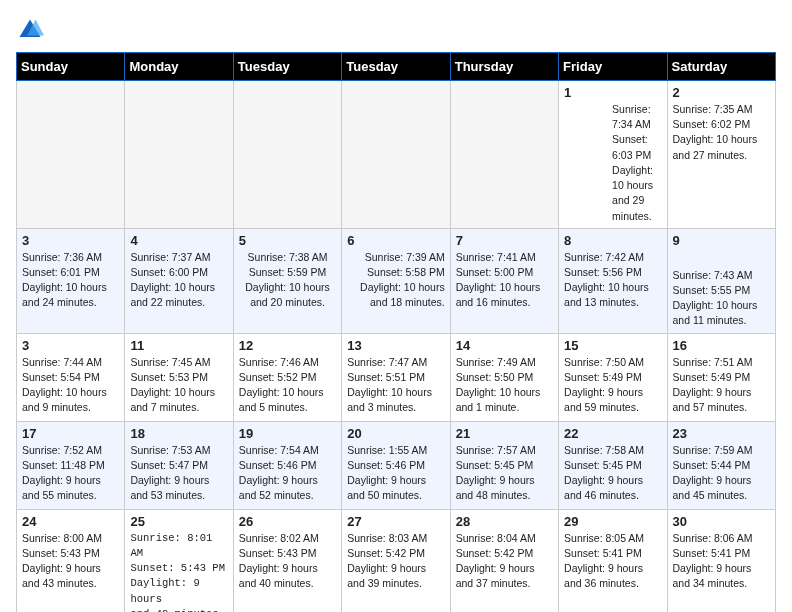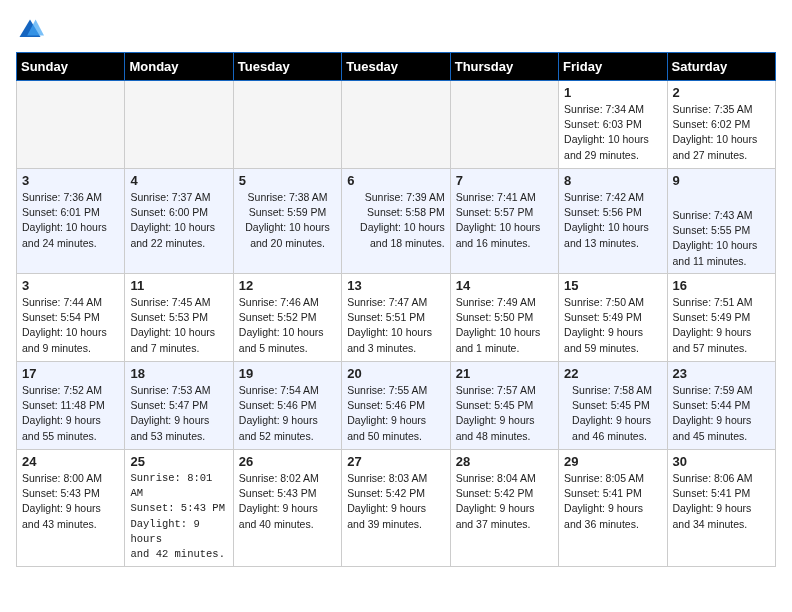--- a/index.html
+++ b/index.html
@@ -120,21 +120,21 @@
   </thead>
   <tbody id="calendar-body">
       <tr>
         <td class="empty"></td>
         <td class="empty"></td>
         <td class="empty"></td>
         <td class="empty"></td>
         <td class="empty"></td>
         <td>
           <span class="day-num">1</span>
-          <div class="day-info" style="white-space: pre-line;">Sunrise: 7:34 AM
+          <div class="day-info" style="white-space: pre-line; margin-left: 48px;">Sunrise: 7:34 AM
 Sunset: 6:03 PM
 Daylight: 10 hours
 and 29 minutes.</div>
         </td>
         <td>
           <span class="day-num">2</span>
           <div class="day-info" style="white-space: pre-line;">Sunrise: 7:35 AM
 Sunset: 6:02 PM
 Daylight: 10 hours
 and 27 minutes.</div>
@@ -165,21 +165,21 @@
         <td class="alt-row">
           <span class="day-num">6</span>
           <div class="day-info" style="white-space: pre-line; text-align: right;">Sunrise: 7:39 AM
 Sunset: 5:58 PM
 Daylight: 10 hours
 and 18 minutes.</div>
         </td>
         <td class="alt-row">
           <span class="day-num">7</span>
           <div class="day-info" style="white-space: pre-line;">Sunrise: 7:41 AM
-Sunset: 5:57 PM
+Sunset: 5:00 PM
 Daylight: 10 hours
 and 16 minutes.</div>
         </td>
         <td class="alt-row">
           <span class="day-num">8</span>
           <div class="day-info" style="white-space: pre-line;">Sunrise: 7:42 AM
 Sunset: 5:56 PM
 Daylight: 10 hours
 and 13 minutes.</div>
         </td>
@@ -259,35 +259,35 @@
         </td>
         <td class="alt-row">
           <span class="day-num">19</span>
           <div class="day-info" style="white-space: pre-line;">Sunrise: 7:54 AM
 Sunset: 5:46 PM
 Daylight: 9 hours
 and 52 minutes.</div>
         </td>
         <td class="alt-row">
           <span class="day-num">20</span>
-          <div class="day-info" style="white-space: pre-line;">Sunrise: 7:55 AM
+          <div class="day-info" style="white-space: pre-line;">Sunrise: 1:55 AM
 Sunset: 5:46 PM
 Daylight: 9 hours
 and 50 minutes.</div>
         </td>
         <td class="alt-row">
           <span class="day-num">21</span>
           <div class="day-info" style="white-space: pre-line;">Sunrise: 7:57 AM
 Sunset: 5:45 PM
 Daylight: 9 hours
 and 48 minutes.</div>
         </td>
         <td class="alt-row">
           <span class="day-num">22</span>
-          <div class="day-info" style="white-space: pre-line; margin-left: 8px;">Sunrise: 7:58 AM
+          <div class="day-info" style="white-space: pre-line;">Sunrise: 7:58 AM
 Sunset: 5:45 PM
 Daylight: 9 hours
 and 46 minutes.</div>
         </td>
         <td class="alt-row">
           <span class="day-num">23</span>
           <div class="day-info" style="white-space: pre-line;">Sunrise: 7:59 AM
 Sunset: 5:44 PM
 Daylight: 9 hours
 and 45 minutes.</div>

